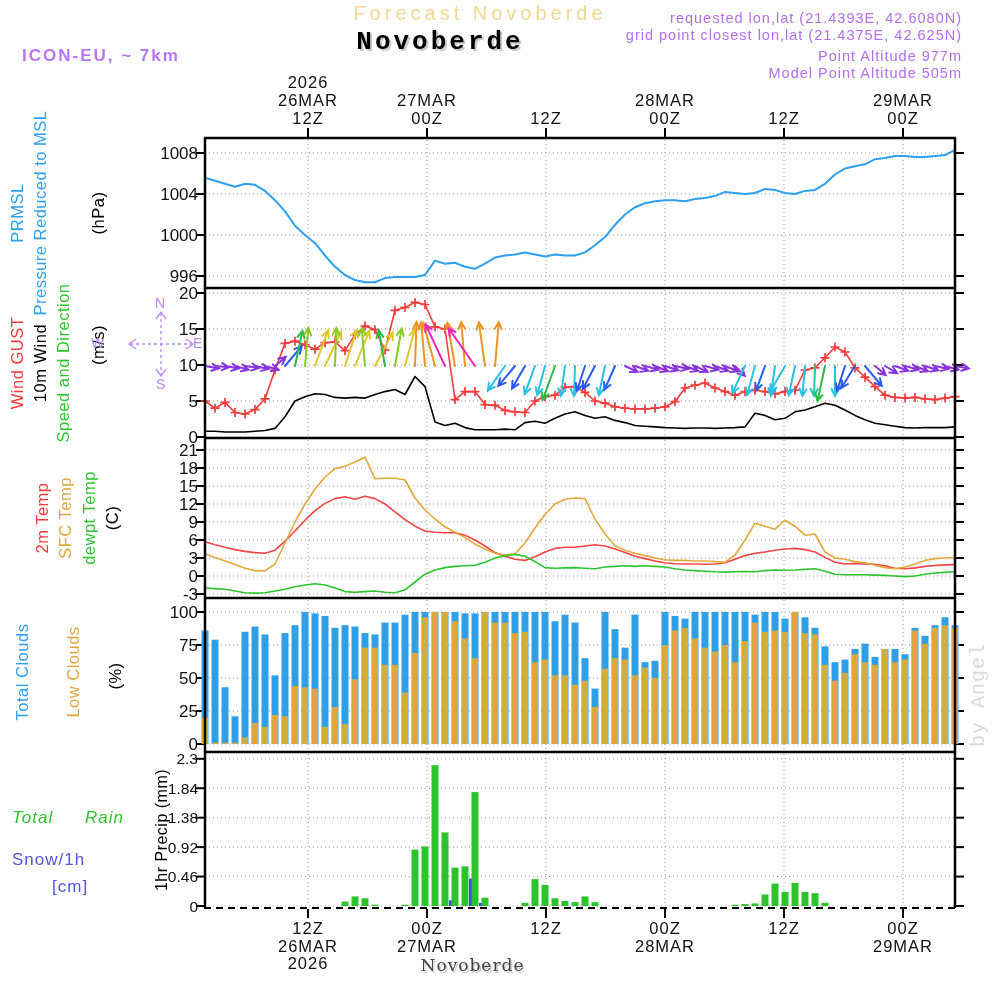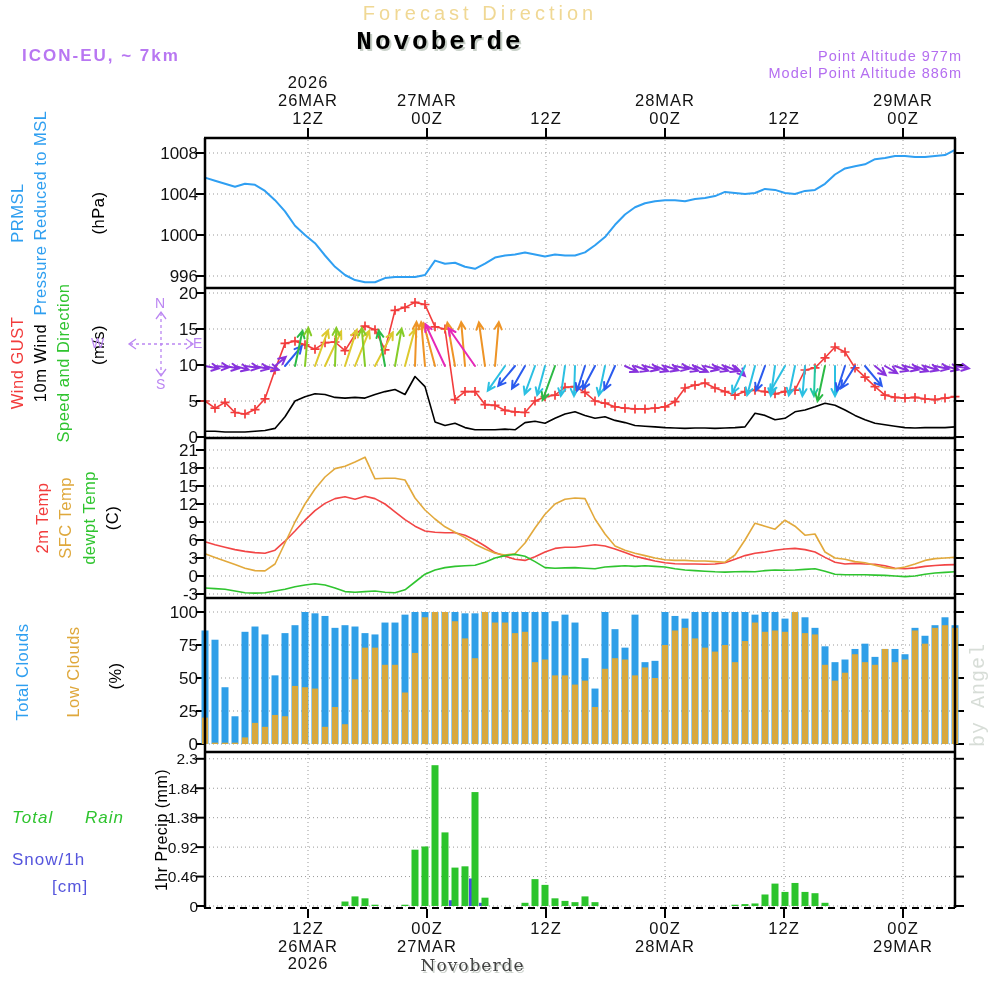--- a/index.html
+++ b/index.html
@@ -28,24 +28,26 @@
   .watermark{position:absolute;width:200px;height:22px;left:878px;top:684px;text-align:center;
              transform:rotate(-90deg);color:#d7ddd7;font-size:20px;letter-spacing:1px;
              font-family:"Liberation Mono",monospace;}
   svg text{font-family:"Liberation Sans",sans-serif;}
 </style>
 </head>
 <body>
 
 <div class="meteogram">
 
-  <div class="abs hdr-wm">Forecast Direction</div>
+  <div class="abs hdr-wm">Forecast Novoberde</div>
   <div class="abs title">Novoberde</div>
+  <div class="abs hdr-r r1">requested lon,lat (21.4393E, 42.6080N)</div>
+  <div class="abs hdr-r r2">grid point closest lon,lat (21.4375E, 42.625N)</div>
   <div class="abs hdr-r r3">Point Altitude 977m</div>
-  <div class="abs hdr-r r4">Model Point Altitude 886m</div>
+  <div class="abs hdr-r r4">Model Point Altitude 505m</div>
   <div class="abs model">ICON-EU, ~ 7km</div>
 
   <div class="vlabel blue plabel" style="left:-133px;top:203px;">PRMSL</div>
   <div class="vlabel blue plabel" style="left:-110px;top:203px;">Pressure Reduced to MSL</div>
   <div class="vlabel black plabel" style="left:-52px;top:203px;">(hPa)</div>
 
   <div class="vlabel red plabel" style="left:-133px;top:353px;">Wind GUST</div>
   <div class="vlabel black plabel" style="left:-110px;top:353px;">10m Wind</div>
   <div class="vlabel green plabel" style="left:-87px;top:353px;">Speed and Direction</div>
   <div class="vlabel black plabel" style="left:-52px;top:335px;">(m/s)</div>

